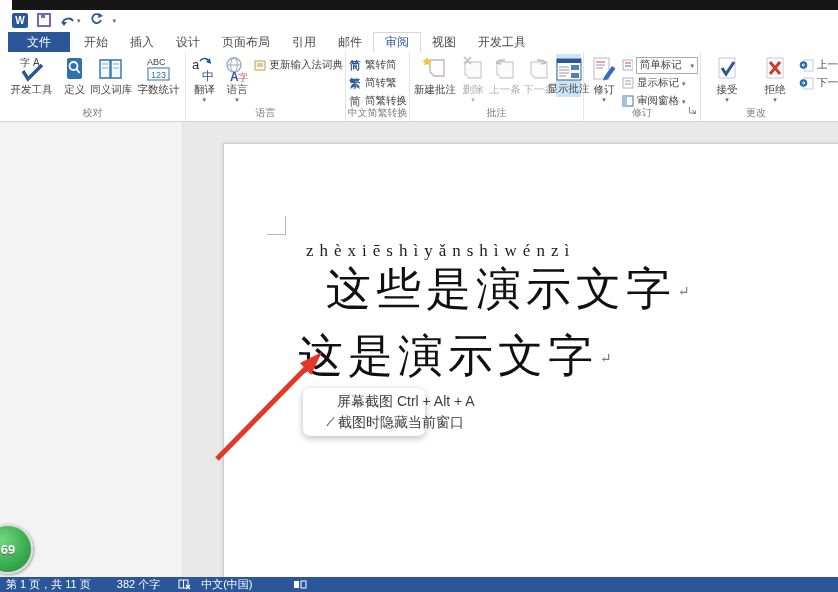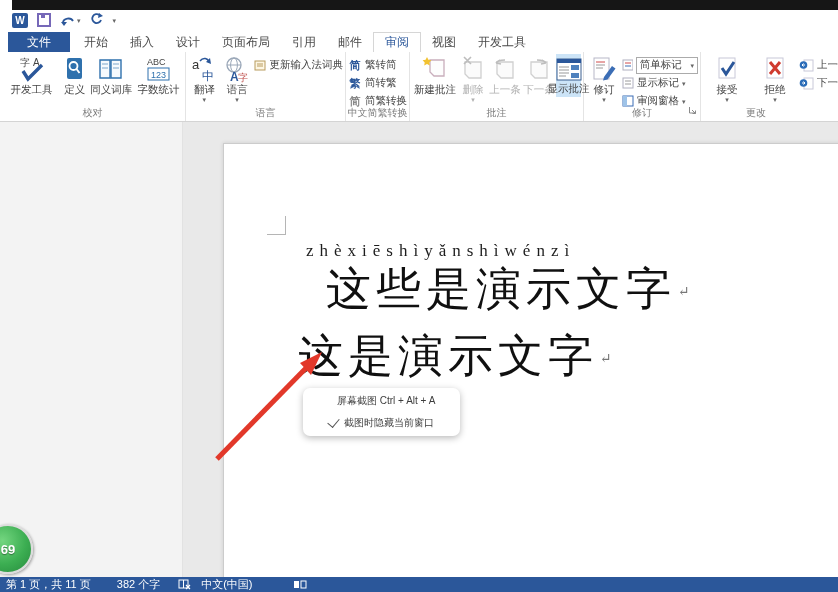--- a/index.html
+++ b/index.html
@@ -56,22 +56,22 @@
   .pinyin{position:absolute;left:82px;top:97px;font-family:"Liberation Serif","DejaVu Serif",serif;
           font-size:17px;letter-spacing:6px;color:#1d1d1d;white-space:nowrap;}
   .cjk1{position:absolute;left:74px;top:115px;font-family:"Liberation Serif","DejaVu Serif",serif;
         font-size:45px;letter-spacing:5px;color:#101010;white-space:nowrap;margin-left:28px;}
   .cjk2{position:absolute;left:74px;top:182px;font-family:"Liberation Serif","DejaVu Serif",serif;
         font-size:45px;letter-spacing:5px;color:#101010;white-space:nowrap;}
   .pmark{font-size:14px;letter-spacing:0;color:#777;vertical-align:8px;margin-left:2px;}
   .pmark::after{content:"↵";}
 
   
-  .shotmenu{position:absolute;left:303px;top:388px;width:157px;height:48px;background:#fff;
-            border-radius:7px;box-shadow:0 2px 7px rgba(0,0,0,.28);z-index:6;font-size:10px;color:#3c3c3c;}
+  .shotmenu{position:absolute;left:303px;top:388px;width:122px;height:48px;background:#fff;
+            border-radius:7px;box-shadow:0 2px 7px rgba(0,0,0,.28);z-index:6;font-size:14px;color:#3c3c3c;}
   .shotmenu .mi1{height:24px;line-height:26px;padding-left:34px;white-space:nowrap;}
   .shotmenu .mi2{height:22px;display:flex;align-items:center;padding-left:27px;gap:7px;white-space:nowrap;}
   .chk{width:6px;height:10px;border-right:1.6px solid #555;border-bottom:1.6px solid #555;
        transform:rotate(40deg);margin-top:-4px;}
 
   
   .arrow{position:absolute;left:205px;top:342px;z-index:7;}
 
   
   .badge{position:absolute;left:-17px;top:524px;width:46px;height:46px;border-radius:50%;

